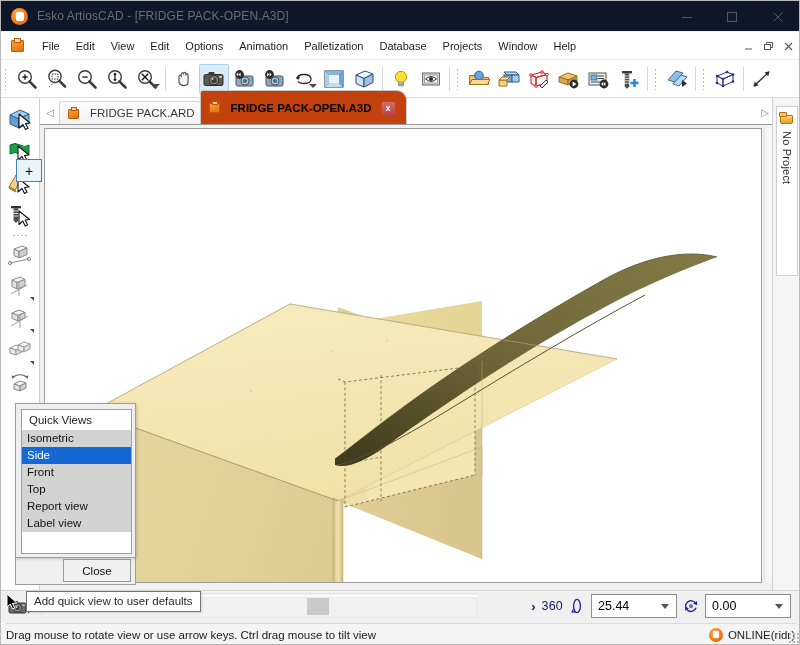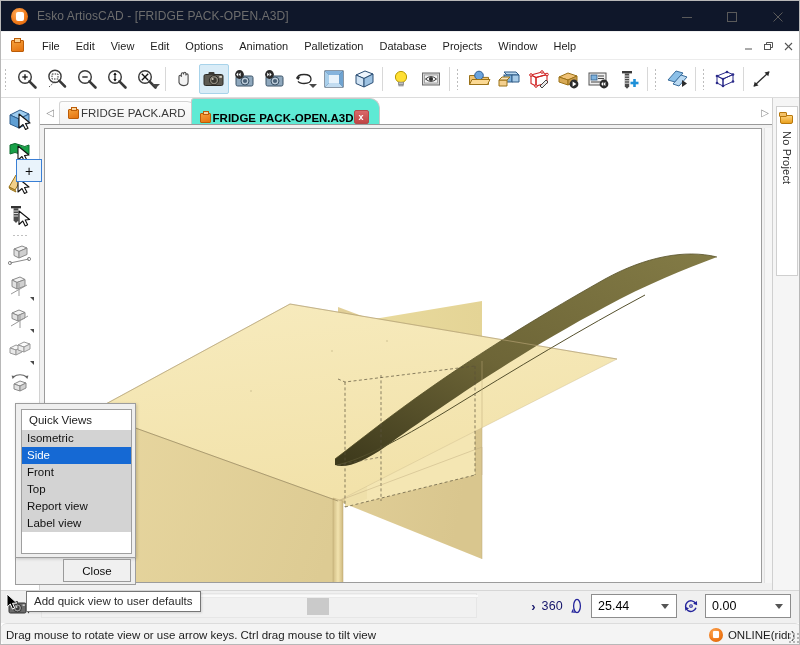--- a/index.html
+++ b/index.html
@@ -102,30 +102,30 @@
   
   .tabstrip {
     position: absolute; left: 40px; top: 97px; width: 733px; height: 26px;
     background: #ffffff; display: flex; align-items: flex-end;
   }
   .tab-nav {
     width: 18px; height: 24px; display:flex; align-items:center; justify-content:center;
     color: #8a8a8a; font-size: 10px; flex:none;
   }
   .tab {
-    height: 23px; display: flex; align-items: center; gap: 0;
+    height: 23px; display: flex; align-items: center; gap: 9px;
     padding: 0 10px 0 8px; font-size: 11.5px; color: #3a3a3a;
     border: 1px solid #d4d4d4; border-bottom: none;
     border-radius: 3px 10px 0 0;
     background: linear-gradient(180deg,#fdfdfd,#f2f2f2);
     margin-right: -6px; position: relative; white-space: nowrap; margin-top: 16px;
   }
   .tab.active {
-    background: #5eead4; color: #000; font-weight: bold; z-index: 3;
-    height: 26px; border-color: #c9c9c9; align-items: flex-end;
+    background: #c2410c; color: #000; font-weight: bold; z-index: 3;
+    height: 34px; border-color: #c9c9c9;
   }
   .tab .ticon { width: 13px; height: 13px; position: relative; flex: none; }
   .tab .ticon .i1 {
     position:absolute; left:0; top:2px; width:11px; height:10px; border-radius:1px;
     background: linear-gradient(160deg,#f5a03a,#e4720e); border:1px solid #bc5c07;
   }
   .tab .ticon .i2 {
     position:absolute; left:3px; top:0; width:6px; height:4px;
     background:#fbd49b; border:1px solid #bc5c07;
   }

